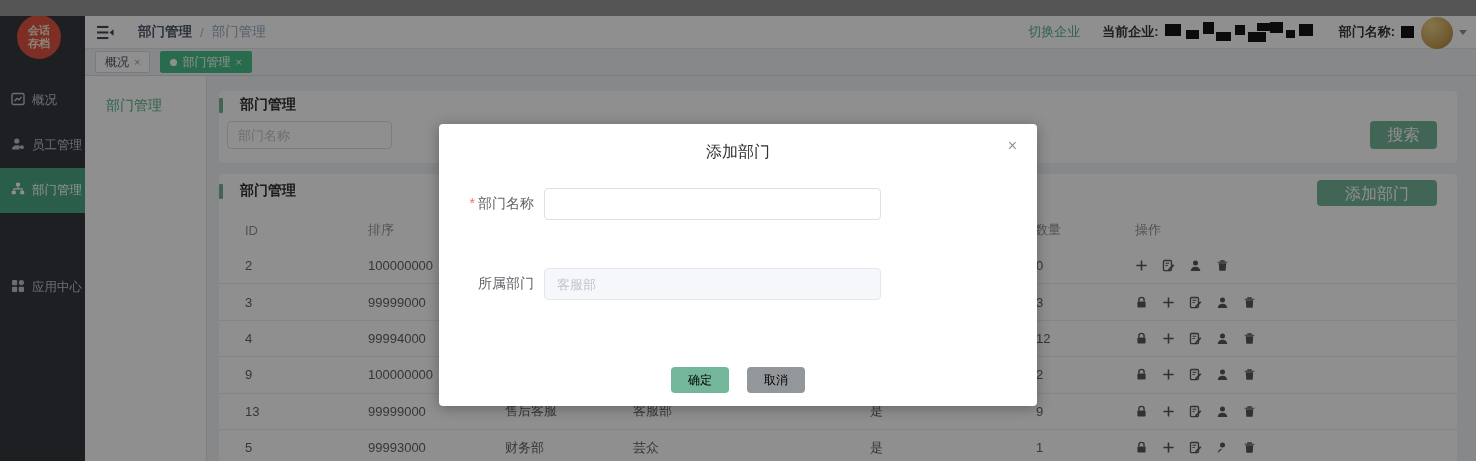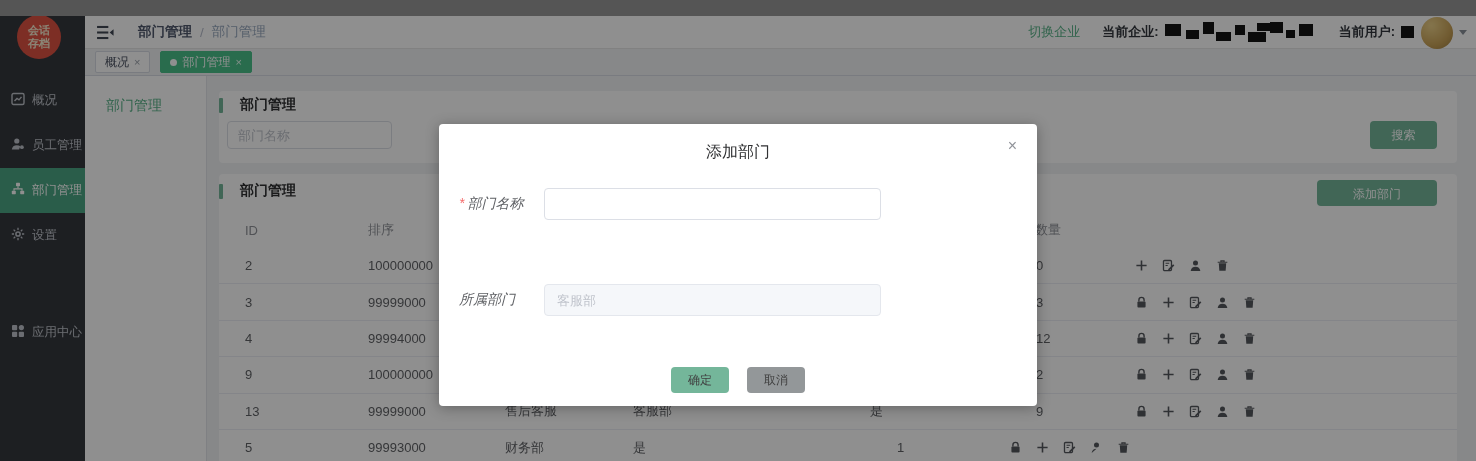--- a/index.html
+++ b/index.html
@@ -56,21 +56,21 @@
   
   .card{position:absolute;background:#fff;border-radius:4px;z-index:1;}
   .card1{left:219px;top:75px;width:1238px;height:72px;}
   .card2{left:219px;top:158px;width:1238px;height:300px;}
   .ctitle{position:absolute;left:0;display:flex;align-items:center;height:16px;}
   .cbar{width:4px;height:15px;background:#74b69a;border-radius:1px;}
   .ctext{margin-left:17px;font-size:14px;font-weight:bold;color:#303133;}
   .search-input{position:absolute;left:8px;top:30px;width:165px;height:28px;border:1px solid #dcdfe6;
         border-radius:4px;padding:0 10px;font-size:13px;color:#606266;outline:none;background:#fff;}
   .search-input::placeholder,.m-input::placeholder{color:#c0c4cc;}
-  .btn-green{background:#74b69a;color:#fff;border:none;border-radius:4px;font-size:12px;
+  .btn-green{background:#74b69a;color:#fff;border:none;border-radius:4px;font-size:16px;
              cursor:pointer;display:inline-block;text-align:center;}
   .search-btn{position:absolute;right:20px;top:30px;width:67px;height:28px;}
   .cbtns{position:absolute;right:20px;top:6px;display:flex;gap:8px;}
   .cbtns .btn-green{width:120px;height:26px;line-height:26px;}
 
   
   .tgrid{display:grid;grid-template-columns:123px 137px 128px 237px 139px 126px 1fr;
          padding-left:26px;align-items:center;}
   .thead{position:absolute;left:0;top:38px;width:100%;height:36px;color:#909399;font-size:13px;}
   .tbody{position:absolute;left:0;top:74px;width:100%;}
@@ -80,27 +80,27 @@
   .ops{display:flex;align-items:center;gap:14px;}
   .ops svg{cursor:pointer;display:block;}
 
   
   .overlay{position:absolute;inset:0;background:rgba(0,0,0,0.44);z-index:50;}
   .modal{position:absolute;left:439px;top:108px;width:598px;height:282px;background:#fff;
          border-radius:4px;z-index:100;box-shadow:0 2px 14px rgba(0,0,0,.3);}
   .m-title{position:absolute;top:18px;left:0;width:100%;text-align:center;font-size:16px;color:#303133;}
   .m-close{position:absolute;right:20px;top:14px;font-size:16px;color:#909399;cursor:pointer;line-height:16px;}
   .m-row{position:absolute;left:20px;right:20px;height:32px;display:flex;align-items:center;}
-  .m-label{width:75px;text-align:left;font-size:14px;color:#606266;white-space:nowrap;font-style:italic;}
+  .m-label{width:75px;text-align:right;font-size:14px;color:#606266;white-space:nowrap;}
   .m-req{color:#f56c6c;margin-right:3px;font-size:14px;}
   .m-input{margin-left:10px;width:337px;height:32px;border:1px solid #dcdfe6;border-radius:4px;
            padding:0 12px;font-size:13px;color:#606266;outline:none;background:#fff;}
   .m-input:disabled{background:#f5f7fa;border-color:#e4e7ed;color:#c0c4cc;}
   .m-footer{position:absolute;left:0;top:243px;width:100%;display:flex;justify-content:center;gap:18px;}
-  .m-btn{width:58px;height:26px;border:none;border-radius:4px;color:#404040;font-size:12px;cursor:pointer;}
+  .m-btn{width:58px;height:26px;border:none;border-radius:4px;color:#000000;font-size:12px;cursor:pointer;}
   .m-ok{background:#74b69a;}
   .m-cancel{background:#939799;}
 </style>
 </head>
 <body>
 
 <div class="page">
 
   <div class="sidebar">
     <div class="logo">
@@ -125,27 +125,20 @@
       </div>
       <div class="nav-item active">
         <span><svg width="14" height="14" viewBox="0 0 14 14" fill="currentColor">
               <rect x="5" y="0.8" width="4" height="3.4" rx="0.6"></rect>
               <path d="M6.4 4.2h1.2v2H6.4z"></path>
               <path d="M2.4 8.8H3.6V7.4h6.8v1.4h1.2V6.2H2.4z"></path>
               <rect x="0.8" y="8.8" width="4" height="3.4" rx="0.6"></rect>
               <rect x="9.2" y="8.8" width="4" height="3.4" rx="0.6"></rect>
             </svg></span>
         <span>部门管理</span>
-      </div>
-      <div class="nav-item">
-        <span><svg width="14" height="14" viewBox="0 0 14 14">
-              <circle cx="7" cy="7" r="2.1" fill="none" stroke="currentColor" stroke-width="1.5"></circle>
-              <path d="M7 .8V3M7 11v2.2M.8 7H3M11 7h2.2M2.6 2.6l1.6 1.6M9.8 9.8l1.6 1.6M11.4 2.6L9.8 4.2M4.2 9.8l-1.6 1.6" stroke="currentColor" stroke-width="1.3"></path>
-            </svg></span>
-        <span>设置</span>
       </div>
       <div class="nav-spacer"></div>
       <div class="nav-item">
         <span><svg width="14" height="14" viewBox="0 0 14 14" fill="currentColor">
               <rect x="1" y="1" width="5.2" height="5.2" rx="1"></rect>
               <rect x="7.8" y="1" width="5.2" height="5.2" rx="2.6"></rect>
               <rect x="1" y="7.8" width="5.2" height="5.2" rx="1"></rect>
               <rect x="7.8" y="7.8" width="5.2" height="5.2" rx="1"></rect>
             </svg></span>
         <span>应用中心</span>
@@ -175,21 +168,21 @@
         <i style="left:21px;top:11px;width:13px;height:9px"></i>
         <i style="left:38px;top:3px;width:11px;height:12px"></i>
         <i style="left:51px;top:13px;width:15px;height:9px"></i>
         <i style="left:70px;top:6px;width:10px;height:10px"></i>
         <i style="left:83px;top:13px;width:18px;height:10px"></i>
         <i style="left:92px;top:4px;width:13px;height:8px"></i>
         <i style="left:105px;top:3px;width:13px;height:11px"></i>
         <i style="left:121px;top:11px;width:9px;height:8px"></i>
         <i style="left:134px;top:5px;width:14px;height:12px"></i>
       </span>
-      <span class="hlabel">当前用户:</span>
+      <span class="hlabel">部门名称:</span>
       <span class="censor-user"></span>
       <span class="avatar">
           <span class="blob"></span>
         </span>
       <span class="caret"></span>
     </div>
   </div>
 
   <div class="tabbar">
     <span class="tab">
@@ -225,20 +218,21 @@
       <button class="btn-green">添加部门</button>
     </div>
 
     <div class="thead tgrid">
       <span>ID</span>
       <span>排序</span>
       <span></span>
       <span></span>
       <span></span>
       <span>员工数量</span>
+      <span>操作</span>
     </div>
 
     <div class="tbody">
 
       <div class="tr tgrid">
         <span>2</span>
         <span>100000000</span>
         <span></span>
         <span></span>
         <span></span>
@@ -384,20 +378,21 @@
               <path d="M1.8 3.5h10.4M5.3 3.3V2h3.4v1.3" stroke="#55585e" stroke-width="1.3" fill="none"></path>
               <path d="M3 4.6h8l-.6 8H3.6z" fill="#55585e"></path>
             </svg>
         </span>
       </div>
 
       <div class="tr tgrid">
         <span>5</span>
         <span>99993000</span>
         <span>财务部</span>
+        <span>芸众</span>
         <span>是</span>
         <span class="td-count">1</span>
         <span class="ops">
           <svg width="13" height="13" viewBox="0 0 14 14">
               <path d="M4.2 6V4.3a2.8 2.8 0 0 1 5.6 0V6" fill="none" stroke="#55585e" stroke-width="1.5"></path>
               <rect x="2.6" y="6" width="8.8" height="6.4" rx="1" fill="#55585e"></rect>
             </svg>
           <svg width="13" height="13" viewBox="0 0 14 14">
               <path d="M7 1.5v11M1.5 7h11" stroke="#55585e" stroke-width="1.7" fill="none"></path>
             </svg>
@@ -425,21 +420,21 @@
   <div class="modal">
     <div class="m-title">添加部门</div>
     <span class="m-close">×</span>
 
     <div class="m-row" style="top:64px">
       <span class="m-label"><span class="m-req">*</span><span>部门名称</span></span>
       <input class="m-input" placeholder="" style="">
     </div>
 
 
-    <div class="m-row" style="top:160px">
+    <div class="m-row" style="top:144px">
       <span class="m-label"><span>所属部门</span></span>
       <input class="m-input" disabled="" placeholder="客服部" style="">
     </div>
 
     <div class="m-footer">
       <button class="m-btn m-ok">确定</button>
       <button class="m-btn m-cancel">取消</button>
     </div>
   </div>
 

